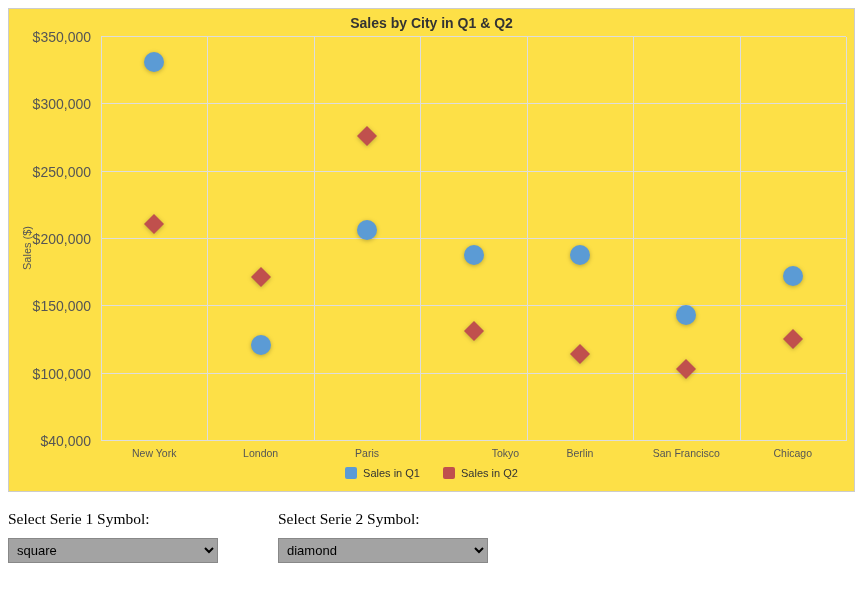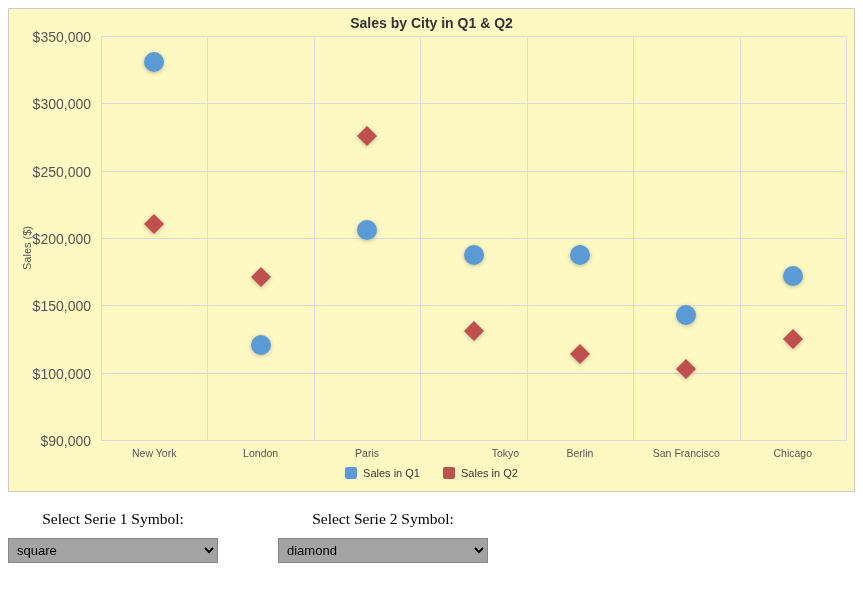--- a/index.html
+++ b/index.html
@@ -7,21 +7,21 @@
     margin: 0;
     padding: 8px;
     font-family: "Segoe UI", Verdana, Arial, sans-serif;
     background: #fff;
     color: #333;
   }
   .chart-wrap {
     width: 847px;
     border: 1px solid #ccc;
     position: relative;
-    background: #fef9c3;
+    background: #fde047;
   }
   .chart-title {
     text-align: center;
     font-weight: bold;
     font-size: 14px;
     color: #333;
     padding: 6px 0 2px;
   }
   .plot-outer {
     position: relative;
@@ -105,40 +105,40 @@
     border-radius: 2px;
   }
   .controls {
     display: flex;
     gap: 60px;
     margin-top: 18px;
     font-family: "Times New Roman", Times, serif;
     font-size: 15.5px;
     color: #000;
   }
-  .control-block { display: flex; flex-direction: column; gap: 10px; align-items: center; }
+  .control-block { display: flex; flex-direction: column; gap: 10px; }
   .control-block select {
     width: 210px;
     font-family: "Segoe UI", Arial, sans-serif;
     font-size: 13px;
     padding: 3px 4px;
     border: 1px solid #888;
     background: #a3a3a3;
   }
 </style>
 </head>
 <body>
 
 <div class="chart-wrap">
   <div class="chart-title">Sales by City in Q1 &amp; Q2</div>
 
   <div class="plot-outer">
     <div class="y-axis-label">Sales ($)</div>
     <div class="y-ticks" id="y-ticks">
-        <div class="y-tick" style="bottom: calc(22px);">$90,000</div>
+        <div class="y-tick" style="bottom: calc(22px);">$40,000</div>
         <div class="y-tick" style="bottom: calc(89.3333px);">$100,000</div>
         <div class="y-tick" style="bottom: calc(156.667px); text-align: center;">$150,000</div>
         <div class="y-tick" style="bottom: calc(224px);">$200,000</div>
         <div class="y-tick" style="bottom: calc(291.333px);">$250,000</div>
         <div class="y-tick" style="bottom: calc(358.667px);">$300,000</div>
         <div class="y-tick" style="bottom: calc(426px);">$350,000</div>
       </div>
     <div class="plot-area" id="plot-area">
         <div class="grid-h" style="bottom: 0%;"></div>
         <div class="grid-h" style="bottom: 16.6667%;"></div>

